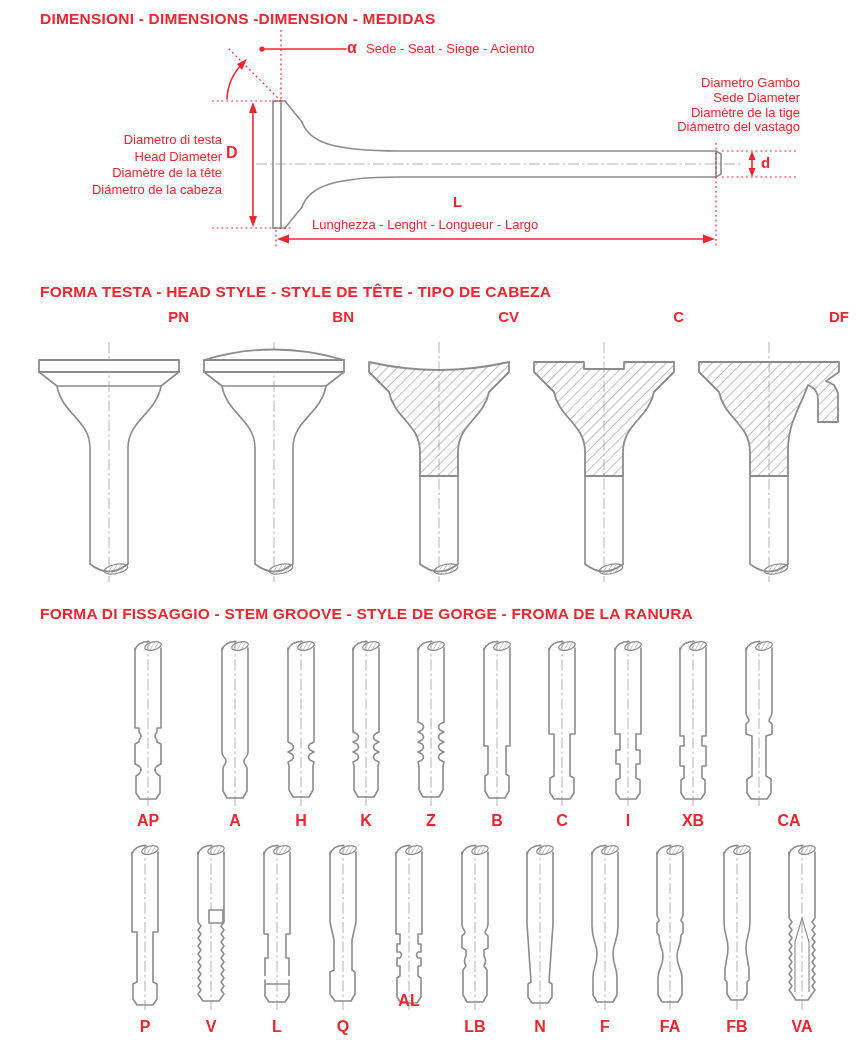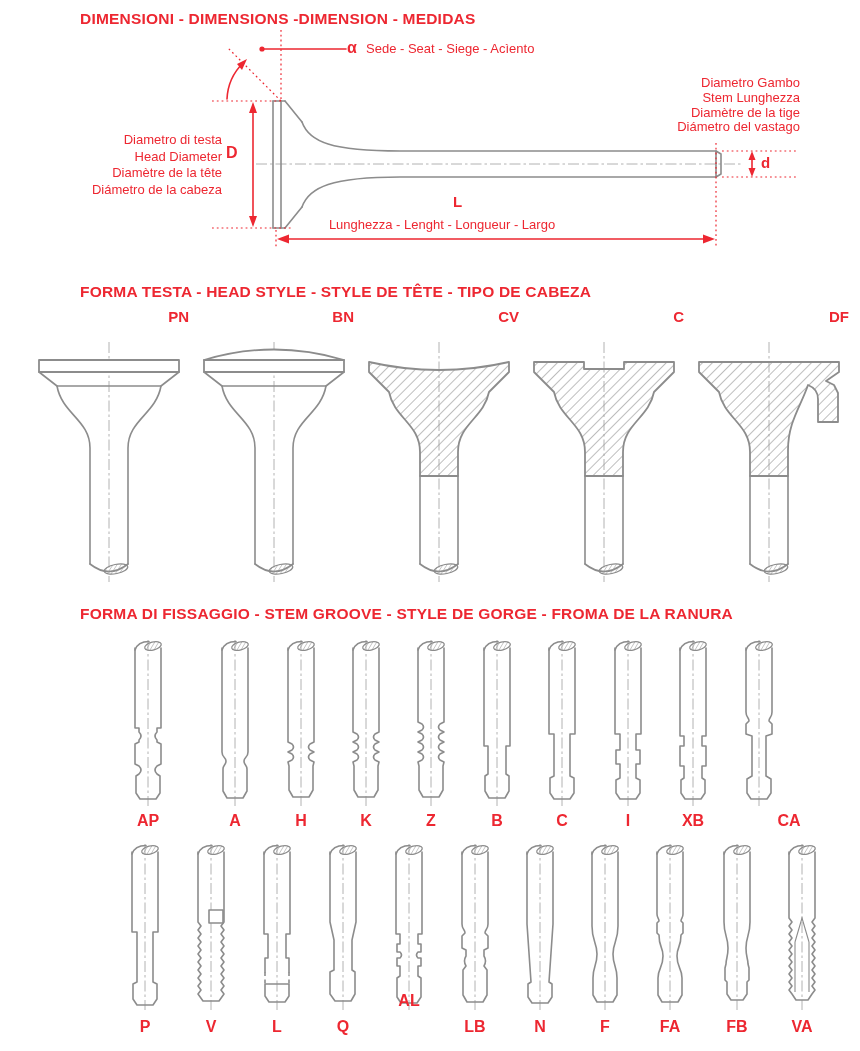--- a/index.html
+++ b/index.html
@@ -1,20 +1,20 @@
 <!DOCTYPE html>
 <html style="--accent: #ed2731; --line: #8c8c8c;"><head>
 <meta charset="utf-8">
 <style>
   :root{ --accent:#ed2731; --line:#8c8c8c; }
   html,body{margin:0;padding:0;background:#fff;}
   body{width:860px;height:1051px;position:relative;overflow:hidden;
        font-family:"Liberation Sans","DejaVu Sans",sans-serif;}
   .abs{position:absolute;}
-  .title{color:var(--accent);font-weight:700;font-size:15.5px;letter-spacing:.2px;white-space:nowrap;margin-left:40px;}
+  .title{color:var(--accent);font-weight:700;font-size:15.5px;letter-spacing:.2px;white-space:nowrap;}
   .ann{color:var(--accent);font-size:13px;font-weight:500;line-height:16.5px;white-space:nowrap;}
   .ann.rt{text-align:right;}
   .sym{color:var(--accent);font-weight:700;font-size:16px;}
   .figlbl{color:var(--accent);font-weight:700;font-size:15px;text-align:right;}
   .stemlbl{color:var(--accent);font-weight:700;font-size:16px;text-align:center;}
   svg{display:block;overflow:visible;}
   .g{stroke:var(--line);stroke-width:1.6;fill:none;stroke-linecap:round;stroke-linejoin:round;}
   .gf{stroke:var(--line);stroke-width:1.8;fill:#fff;stroke-linejoin:round;}
   .gh{stroke:var(--line);stroke-width:1.8;fill:url(#hatch);stroke-linejoin:round;}
   .ghs{stroke:var(--line);stroke-width:1.2;fill:url(#hatchS);}
@@ -100,28 +100,28 @@
 <div class="abs ann rt" style="right:638px;top:132px">
   <div>Diametro di testa</div>
   <div>Head Diameter</div>
   <div>Diamètre de la tête</div>
   <div>Diámetro de la cabeza</div>
 </div>
 <div class="abs sym" style="left:226px;top:144px">D</div>
 
 <div class="abs ann rt" style="right:60px;top:76px;line-height:14.8px">
   <div>Diametro Gambo</div>
-  <div>Stem Lunghezza</div>
+  <div>Sede Diameter</div>
   <div>Diamètre de la tige</div>
   <div>Diámetro del vastago</div>
 </div>
 <div class="abs sym" style="left:761px;top:154px;font-size:15px">d</div>
 
 <div class="abs sym" style="left:453px;top:193px;font-size:15px">L</div>
-<div class="abs ann" style="left:292px;top:217px;width:300px;text-align:center">Lunghezza - Lenght - Longueur - Largo</div>
+<div class="abs ann" style="left:312px;top:217px;width:300px;text-align:left">Lunghezza - Lenght - Longueur - Largo</div>
 
 <div class="abs title" style="left:40px;top:283px">FORMA TESTA - HEAD STYLE - STYLE DE TÊTE - TIPO DE CABEZA</div>
 
 <div class="abs figlbl" style="left:29px;top:308px;width:160px">PN</div>
 <div class="abs figlbl" style="left:194px;top:308px;width:160px">BN</div>
 <div class="abs figlbl" style="left:359px;top:308px;width:160px">CV</div>
 <div class="abs figlbl" style="left:524px;top:308px;width:160px">C</div>
 <div class="abs figlbl" style="left:689px;top:308px;width:160px">DF</div>
 
 <svg class="abs" style="left:29px;top:336px" width="160" height="250" viewBox="0 0 160 250">

